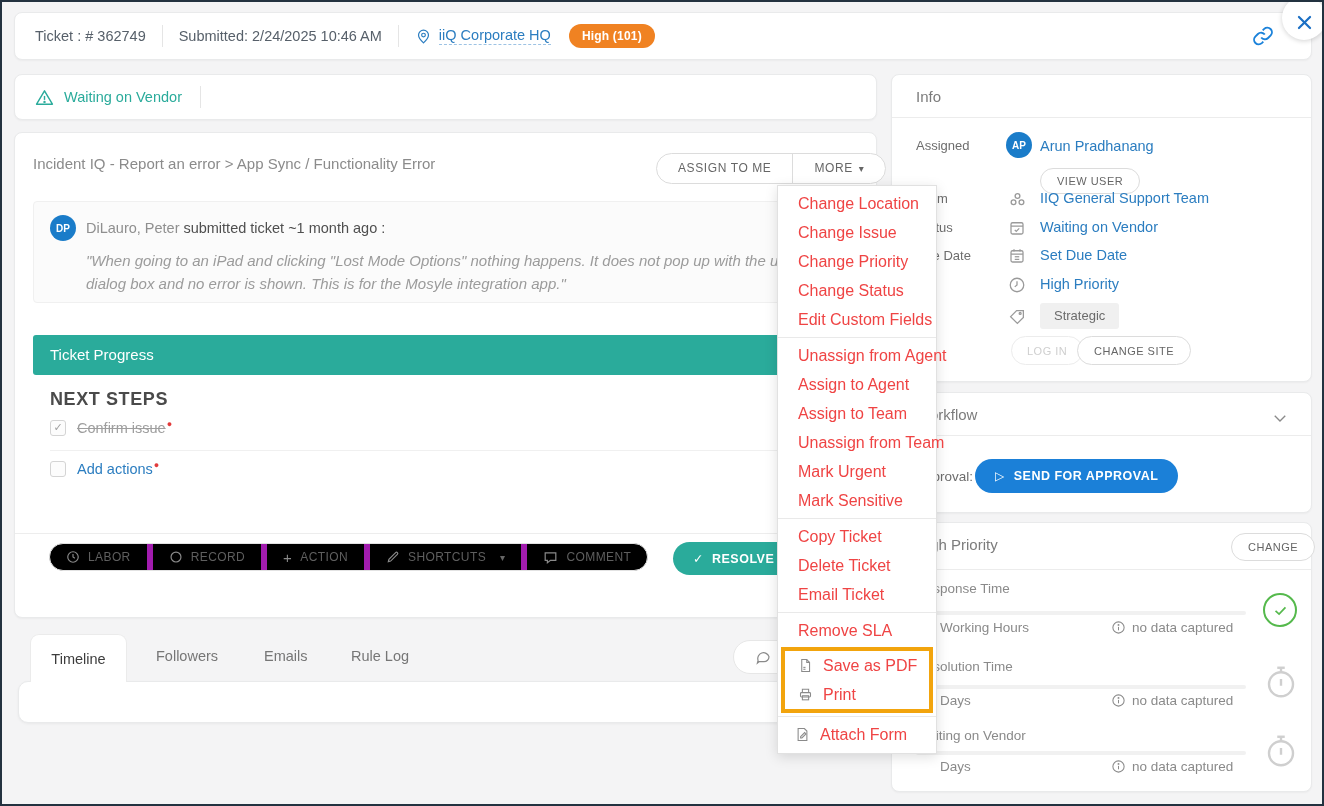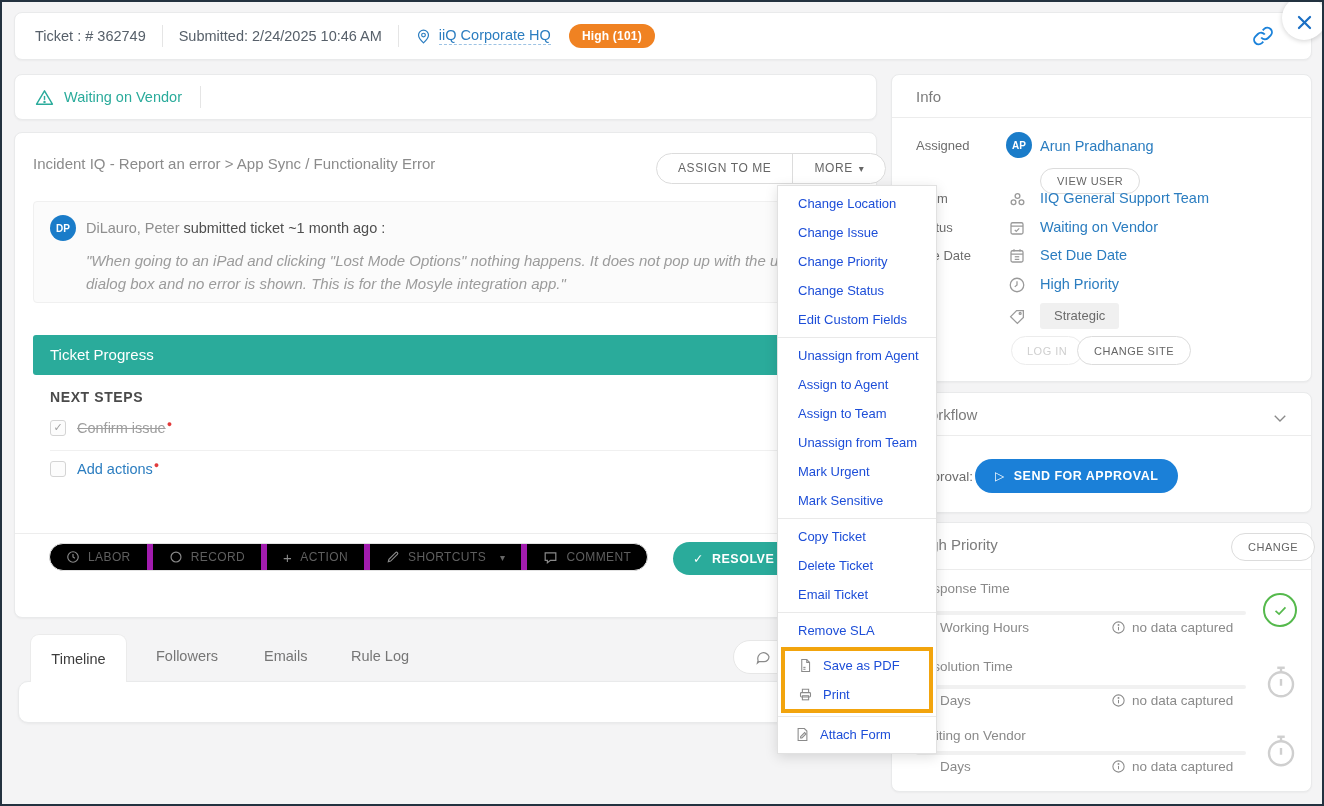--- a/index.html
+++ b/index.html
@@ -41,21 +41,21 @@
   .caret { font-size:10px; color:#666; margin-left:6px; }
 
   .descbox { position:absolute; left:18px; top:68px; width:825px; height:102px; background:#fbfbfb; border:1px solid #f0f0f0; border-radius:4px; padding:13px 16px; }
   .desc-head { display:flex; align-items:center; gap:10px; }
   .avatar { width:26px; height:26px; border-radius:50%; background:#1a7cc9; color:#fff; font-size:10px; font-weight:bold; display:flex; align-items:center; justify-content:center; flex:none; }
   .submitter { font-size:14.5px; color:#8f8f8f; }
   .meta { font-size:14.5px; color:#4f4f4f; }
   .quote { margin:9px 0 0 36px; width:742px; font-style:italic; font-size:15px; line-height:1.5; color:#9b9b9b; }
 
   .progress-head { position:absolute; left:18px; top:202px; width:827px; height:40px; background:#2aab9b; border-radius:3px; color:#fff; font-size:15px; line-height:40px; padding-left:17px; }
-  .nextsteps { position:absolute; left:35px; top:256px; font-size:14px; font-weight:bold; letter-spacing:.6px; color:#4a4a4a; }
+  .nextsteps { position:absolute; left:35px; top:256px; font-size:18px; font-weight:bold; letter-spacing:.6px; color:#4a4a4a; }
   .step { position:absolute; left:35px; display:flex; align-items:center; gap:11px; }
   .cbox { width:16px; height:16px; border:1px solid #d4d4d4; border-radius:3px; background:#fcfcfc; display:flex; align-items:center; justify-content:center; font-size:11px; color:#9e9e9e; }
   .step1 { top:286px; } .step2 { top:327px; }
   .step1 .slabel { font-size:14.5px; color:#9e9e9e; text-decoration:line-through; }
   .step2 .slabel { font-size:14.5px; color:#2b7dc0; }
   .reqdot { color:#e23b3b; font-size:9px; vertical-align:6px; margin-left:1px; }
   .stepdiv { position:absolute; left:35px; top:317px; width:808px; height:1px; background:#f0f0f0; }
   .footdiv { position:absolute; left:0; top:400px; width:100%; height:1px; background:#ededed; }
 
   .actiongroup { position:absolute; left:34px; top:410px; height:28px; display:flex; align-items:stretch; border:1px solid #e2e2e2; border-radius:17px; background:#000000; }
@@ -96,21 +96,21 @@
   .sla-change { position:absolute; left:339px; top:10px; height:28px; padding:0 16px; }
   .sla-name { position:absolute; left:24px; font-size:13.5px; color:#8a8a8a; }
   .sla-bar { position:absolute; left:24px; width:330px; height:4px; background:#f1f1f1; border-radius:2px; }
   .sla-detail { position:absolute; left:48px; font-size:13.5px; color:#8a8a8a; }
   .sla-note { position:absolute; left:219px; display:flex; align-items:center; gap:6px; font-size:13.5px; color:#8a8a8a; }
   .state-ok { position:absolute; left:371px; width:34px; height:34px; border:2px solid #55b94c; border-radius:50%; color:#55b94c; display:flex; align-items:center; justify-content:center; }
   .state-timer { position:absolute; left:371px; color:#cfcfcf; }
 
   
   .dropdown { position:absolute; left:775px; top:183px; width:160px; background:#fff; border:1px solid #e1e1e1; box-shadow:0 3px 12px rgba(0,0,0,.13); z-index:40; padding:3px 0 4px 0; }
-  .mi { height:29px; display:flex; align-items:center; padding-left:20px; font-size:13px; color:#1d4ed8; white-space:nowrap; cursor:default;text-align:center; }
+  .mi { height:29px; display:flex; align-items:center; padding-left:20px; font-size:16px; color:#ef4444; white-space:nowrap; cursor:default;text-align:center; }
   .mi .micon { color:#8a8a8a; margin-right:10px; }
   .mdiv { height:1px; background:#e9e9e9; margin:3px 0; }
   .menu-highlight { border:4px solid #f2a40d; margin:2px 3px; }
   .menu-highlight .mi { padding-left:13px; }
 </style>
 </head>
 <body>
 
 <div class="card topbar">
   <span class="txt">Ticket : # 362749</span>

